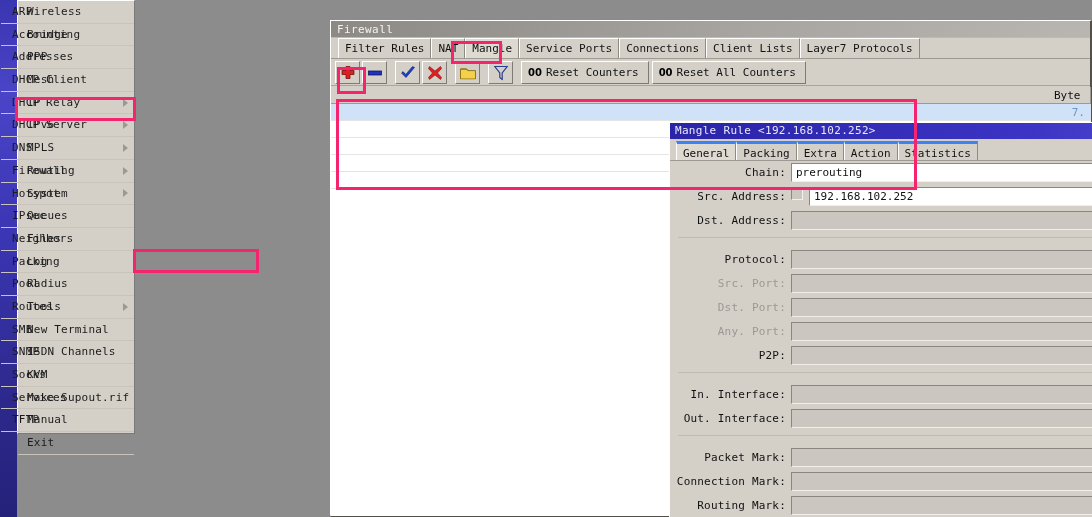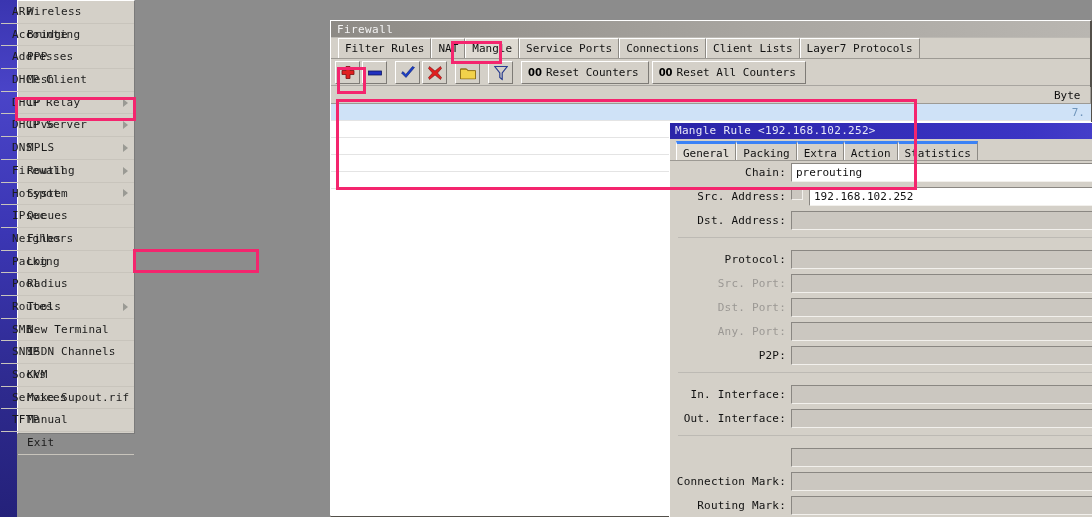--- a/index.html
+++ b/index.html
@@ -453,20 +453,21 @@
               <div class="fctrl">
                 <div class="fieldbox">
                   <span class="ftext"></span>
                 </div>
               </div>
             </div>
             <div class="grp-sep">
               <div class="grp-line"></div>
             </div>
             <div class="frow">
+              <div class="flabel">Packet Mark:</div>
               <div class="fctrl">
                 <div class="fieldbox">
                   <span class="ftext"></span>
                 </div>
               </div>
             </div>
             <div class="frow">
               <div class="flabel">Connection Mark:</div>
               <div class="fctrl">
                 <div class="fieldbox">

